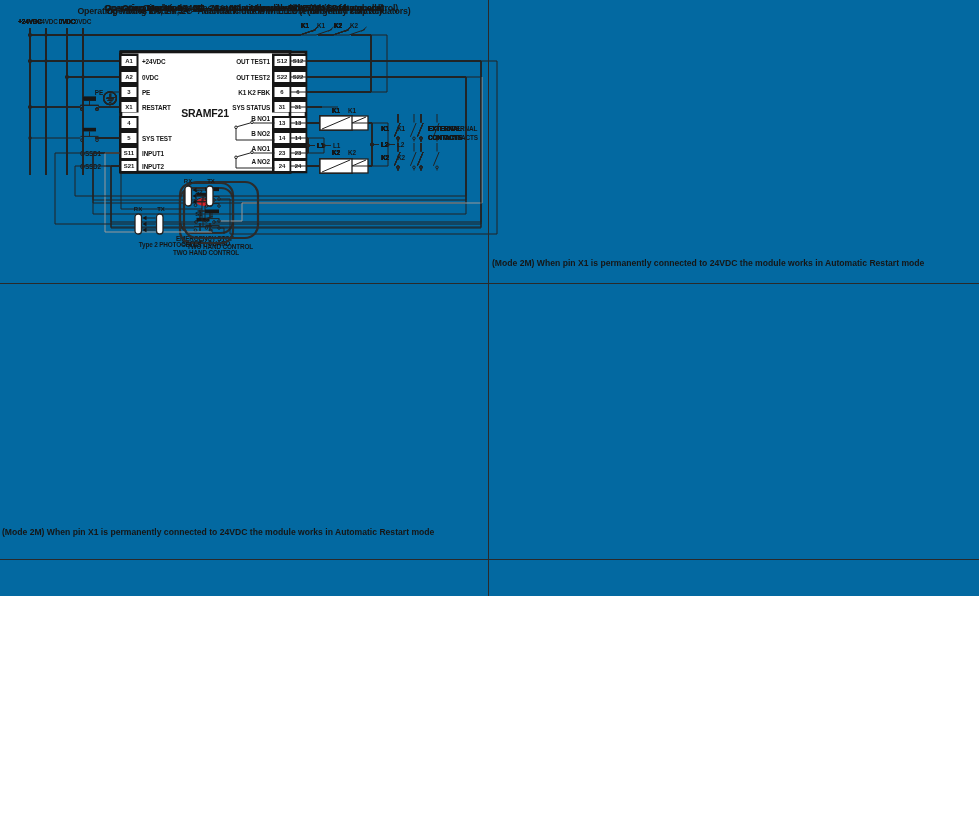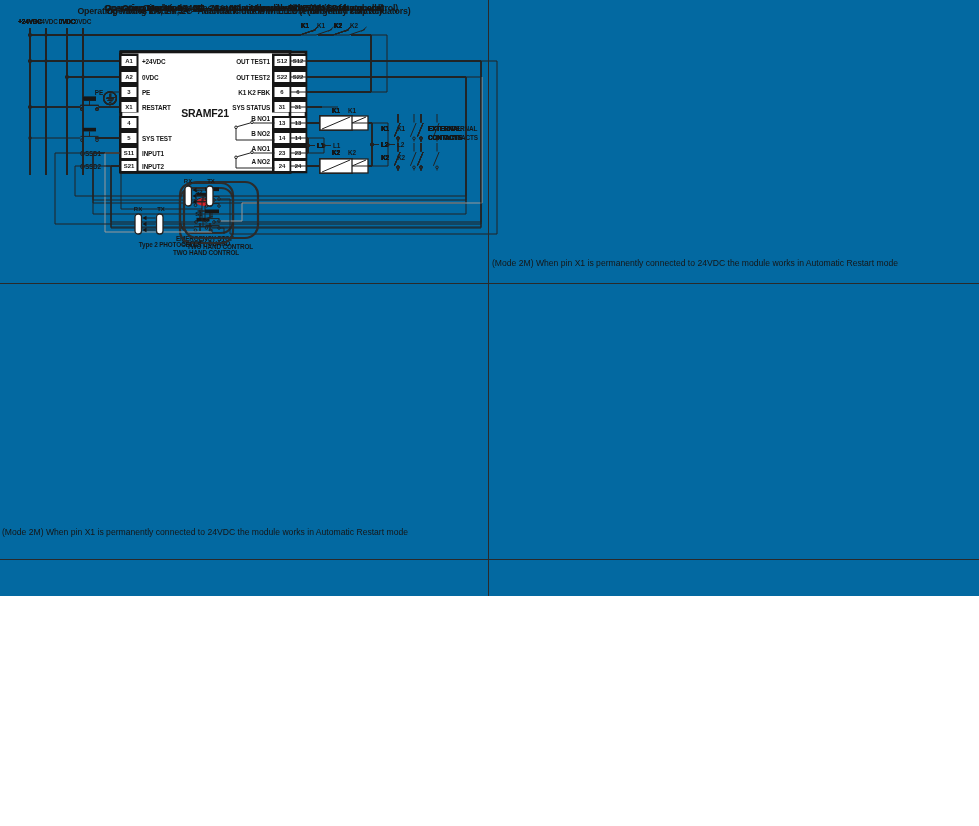--- a/index.html
+++ b/index.html
@@ -17,21 +17,21 @@
   .w14{stroke:#222;stroke-width:1.5;fill:none}
   .wg{stroke:#9a9a9a;stroke-width:1;fill:none}
   .thin{stroke:#222;stroke-width:1.2;fill:none}
   .frame{fill:#161616}
   .pbox{fill:#ffffff}
   .mod{fill:#ffffff;stroke:#161616;stroke-width:2.6}
   .dev{fill:none;stroke:#2b2b2b;stroke-width:2.2}
   .coilr{fill:#fff;stroke:#222;stroke-width:1.3}
   .dot{fill:#222}
   .blk{fill:#161616}
-  .note{position:absolute;font-size:8.6px;font-weight:normal;color:#161616;white-space:nowrap}
+  .note{position:absolute;font-size:8.6px;font-weight:bold;color:#161616;white-space:nowrap}
   .divider{position:absolute;background:#2a2a2a}
 </style>
 </head>
 <body>
 
 <div class="page">
 
 <svg width="0" height="0" style="position:absolute" aria-hidden="true">
 <defs>
 

